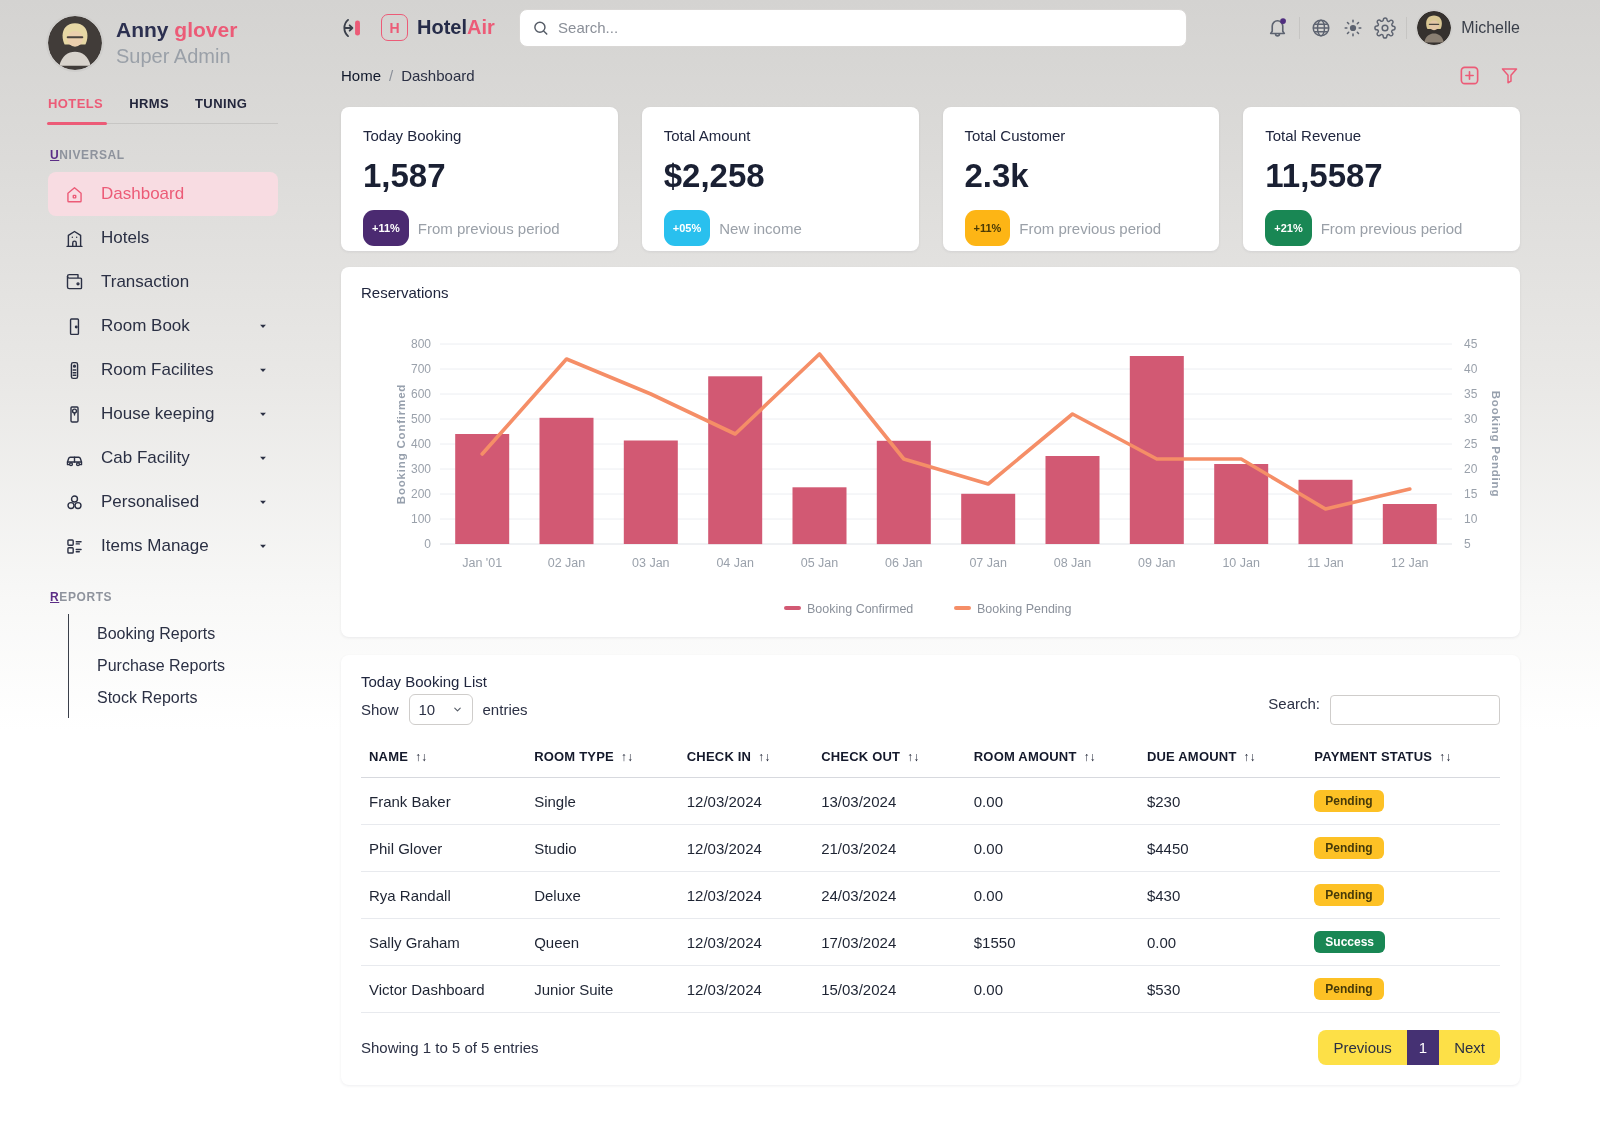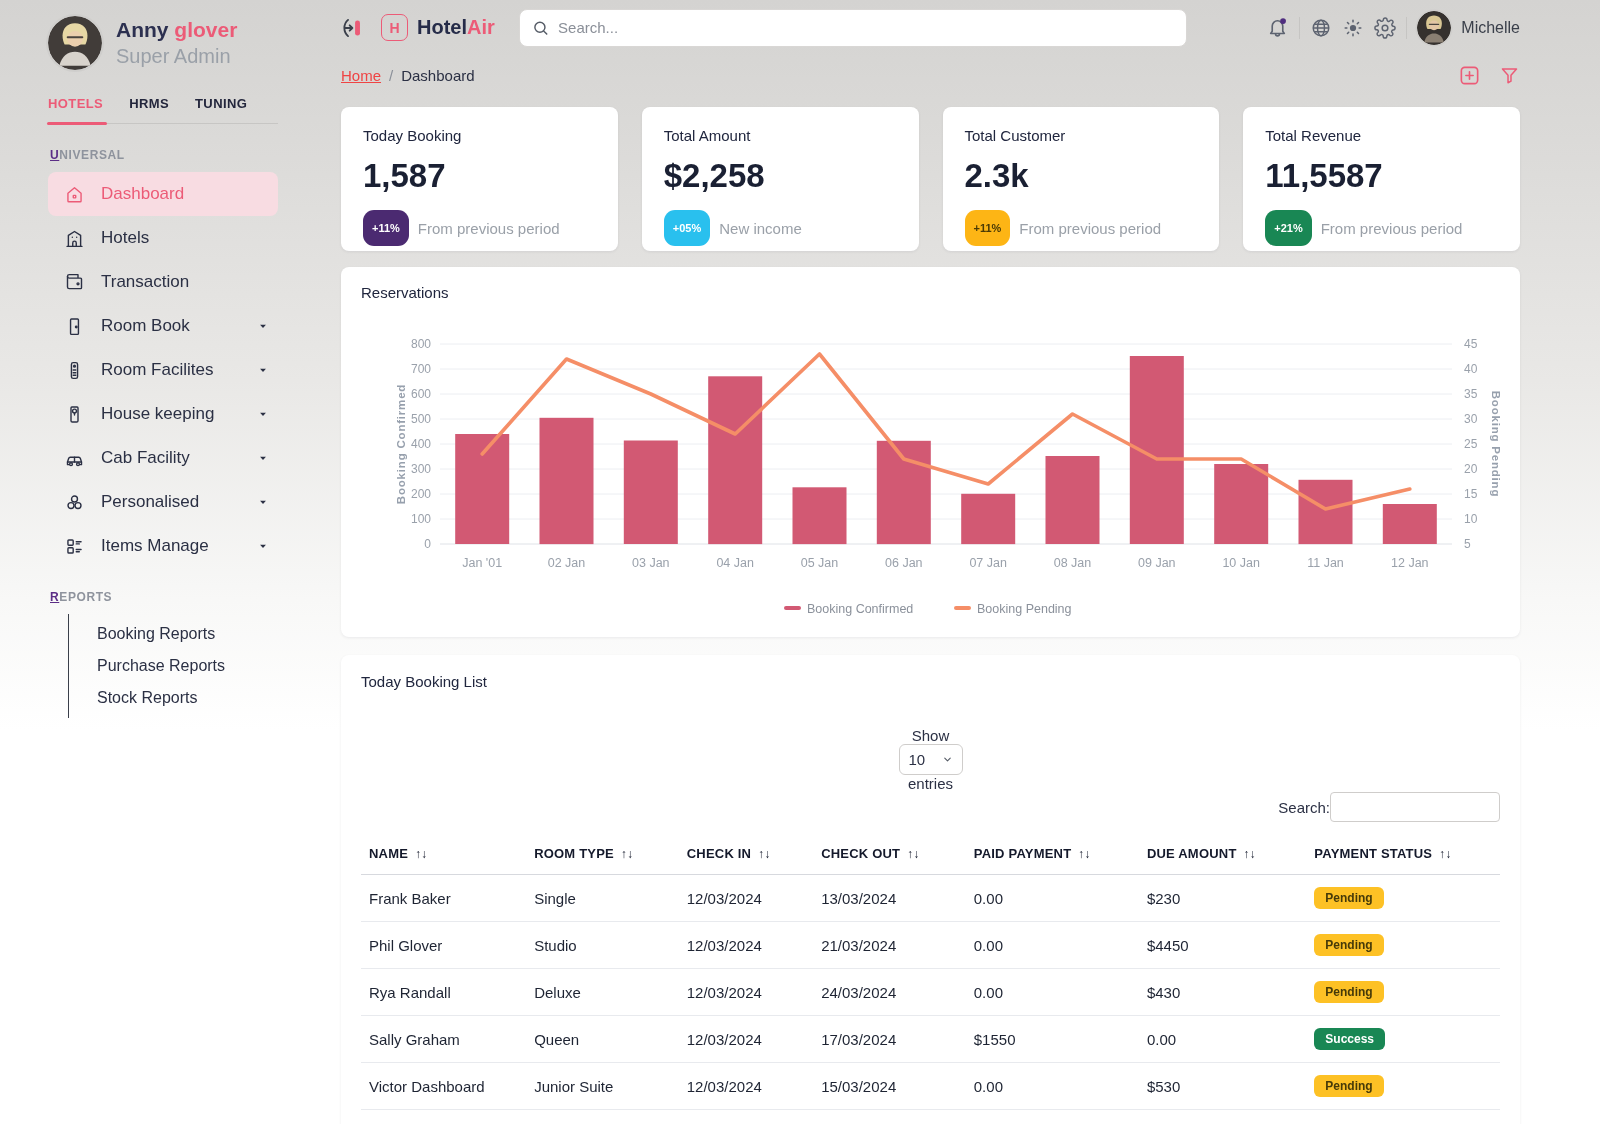--- a/index.html
+++ b/index.html
@@ -43,21 +43,21 @@
     display:flex; align-items:center; padding:0 12px; gap:9px; }
   .searchbar input { border:none; outline:none; background:transparent; font-size:15px; color:#3a3f4a; width:100%; font-family:inherit; }
   .searchbar input::placeholder { color:#8a8f98; }
   .top-icons { margin-left:auto; display:flex; align-items:center; gap:10px; color:#5d6370; }
   .vdiv { width:1px; height:22px; background:#c6c5c3; }
   .userchip { display:flex; align-items:center; gap:10px; cursor:pointer; }
   .userchip .avatar-sm { width:34px; height:34px; border-radius:50%; overflow:hidden; box-shadow:0 0 0 1.5px #cfcecc; }
   .userchip .uname { font-size:16px; color:#3a3f4a; }
 
   .breadcrumb-row { display:flex; align-items:center; height:38px; margin-top:1px; font-size:15px; }
-  .bc-home { color:#ef4444; cursor:pointer;text-decoration:underline; }
+  .bc-home { color:#0f172a; cursor:pointer; }
   .bc-sep { color:#8a8f98; margin:0 8px; }
   .bc-cur { color:#2b3044; }
   .bc-actions { margin-left:auto; display:flex; align-items:center; gap:18px; color:#ec5b77; }
 
   
   .card { background:#fff; border-radius:8px; box-shadow:0 1px 3px rgba(40,40,60,.08); }
   .stats-grid { display:grid; grid-template-columns:repeat(4,1fr); gap:24px; margin-top:13px; }
   .stat-card { padding:20px 22px 22px; height:144px; }
   .stat-title { font-size:15px; color:#20263e; font-weight:500; }
   .stat-value { font-size:33px; font-weight:700; color:#1a2033; margin:13px 0 15px; }
@@ -69,24 +69,24 @@
   .chart-card { margin-top:16px; padding:17px 20px 10px; height:370px; }
   .card-title { font-size:15px; color:#20263e; font-weight:500; }
   .chart-wrap { margin-top:23px; }
   .tick { fill:#9aa1ab; font-size:12px; font-family:"Liberation Sans",sans-serif; }
   .xtick { fill:#9aa1ab; font-size:12.5px; font-family:"Liberation Sans",sans-serif; }
   .axis-title { fill:#97a0ad; font-size:11.5px; font-weight:700; letter-spacing:.8px; font-family:"Liberation Sans",sans-serif; }
   .legend-text { fill:#8b919b; font-size:12.5px; font-family:"Liberation Sans",sans-serif; }
 
   
   .table-card { margin-top:18px; padding:18px 20px 20px; }
-  .table-controls { display:flex; align-items:center; margin-top:37px; font-size:15px; color:#2b3044;flex-direction:column; }
+  .table-controls { display:flex; align-items:center; margin-top:4px; font-size:15px; color:#2b3044; }
   .fake-select { display:flex; align-items:center; justify-content:space-between; width:64px; height:31px; border:1px solid #cfcdcb;
     border-radius:6px; background:#fff; margin:0 10px; padding:0 9px; cursor:pointer; color:#2b3044; }
-  .tsearch { margin-left:auto; display:flex; align-items:center; }
+  .tsearch { margin-left:auto; display:flex; align-items:flex-start; gap:10px; }
   .tsearch input { width:170px; height:30px; border:1px solid #cfcdcb; border-radius:4px; background:#fff; outline:none; padding:0 8px; font-family:inherit; font-size:14px; }
   table.booking { width:100%; border-collapse:collapse; margin-top:14px; }
   table.booking th { text-align:left; font-size:13px; font-weight:700; color:#14192b; letter-spacing:.2px;
     padding:10px 8px 13px 8px; border-bottom:1px solid #d7d9de; cursor:pointer; white-space:nowrap; }
   table.booking th .sort { font-size:12px; margin-left:3px; }
   table.booking td { font-size:15px; color:#1e2433; padding:12px 8px; border-bottom:1px solid #e8eaee; }
   .status-badge { display:inline-block; font-size:12px; font-weight:700; padding:4px 11px; border-radius:6px; }
   .badge-warning { background:#fdc125; color:#463a09; }
   .badge-success { background:#198754; color:#ffffff; }
   .table-foot { display:flex; align-items:center; margin-top:17px; font-size:15px; color:#2b3044; }
@@ -432,21 +432,21 @@
         <col style="width:15.2%">
           <col style="width:14.7%">
           <col style="width:17%">
       </colgroup>
       <thead>
         <tr>
           <th><span>NAME</span> <span class="sort">↑↓</span></th>
           <th><span>ROOM TYPE</span> <span class="sort">↑↓</span></th>
           <th><span>CHECK IN</span> <span class="sort">↑↓</span></th>
           <th><span>CHECK OUT</span> <span class="sort">↑↓</span></th>
-          <th><span>PAID PAYMENT</span> <span class="sort">↑↓</span></th>
+          <th><span>ROOM AMOUNT</span> <span class="sort">↑↓</span></th>
           <th><span>DUE AMOUNT</span> <span class="sort">↑↓</span></th>
           <th><span>PAYMENT STATUS</span> <span class="sort">↑↓</span></th>
         </tr>
       </thead>
       <tbody>
         <tr>
           <td>Frank Baker</td>
           <td>Single</td>
           <td>12/03/2024</td>
           <td>13/03/2024</td>

